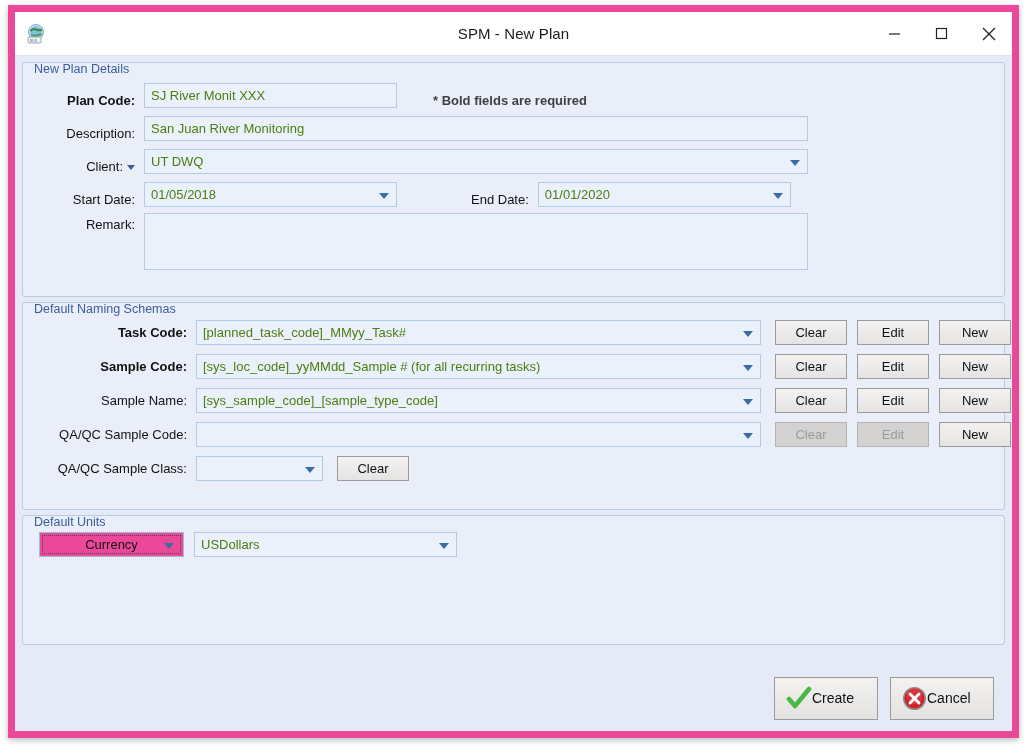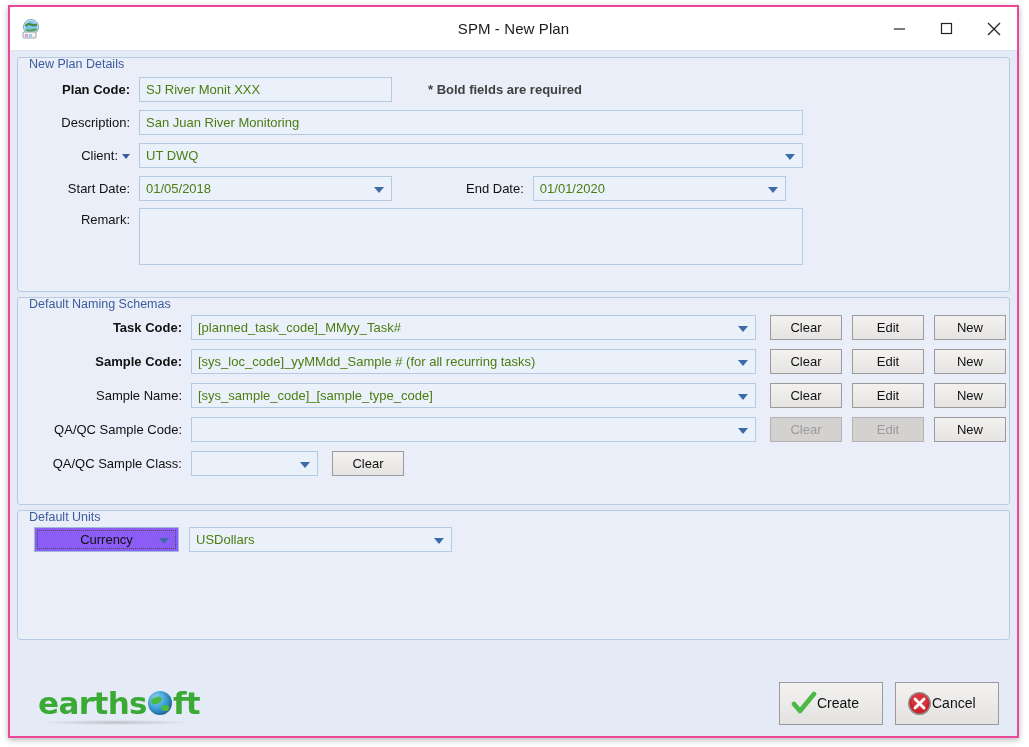--- a/index.html
+++ b/index.html
@@ -13,21 +13,21 @@
     color: #1a1a1a;
     overflow: hidden;
   }
 
   
   .window {
     position: absolute;
     left: 8px; top: 5px;
     width: 1011px; height: 733px;
     background: #e4eaf6;
-    border: 2px solid #ec4899;
+    border: 7px solid #ec4899;
     box-sizing: border-box;
     box-shadow: 0 2px 6px rgba(0,0,0,.28);
   }
   .titlebar {
     height: 44px;
     background: #ffffff;
     border-bottom: 1px solid #dfe3ea;
     display: flex;
     align-items: center;
     position: relative;
@@ -86,21 +86,21 @@
     color: #3b5c9c;
     background: transparent;
     padding: 0 3px;
     line-height: 15px;
   }
   .group-body { padding-top: 18px; }
 
   
   .row {
     display: flex;
-    align-items: center;
+    align-items: flex-end;
     height: 27px;
     margin-bottom: 6px;
   }
   .lbl {
     width: 112px;
     text-align: right;
     padding-right: 9px;
     font-size: 13px;
     color: #111;
     white-space: nowrap;
@@ -187,21 +187,21 @@
     margin-bottom: 7px;
   }
   .schema-row .lbl { width: 164px; }
   .schema-row .field { flex: 0 0 auto; width: 565px; }
   .schema-row .btns { display: flex; gap: 10px; margin-left: 14px; }
   .schema-row .btns .btn { width: 72px; }
 
   
   .units-row { display: flex; align-items: center; padding-left: 16px; }
   .currency-btn {
-    background: #8b5cf6;
+    background: #ec4899;
     border: 1px solid #9fbada;
     outline: 1px dotted #4a4a4a;
     outline-offset: -4px;
     height: 25px;
     width: 145px;
     font-size: 13px;
     display: flex;
     align-items: center;
     justify-content: center;
     position: relative;
@@ -460,26 +460,20 @@
             <span>USDollars</span>
             <span class="caret"></span>
           </div>
         </div>
       </div>
     </div>
 
   </div>
 
   <div class="footer">
-    <div class="logo">
-      <span>earths</span>
-      <span class="globe"></span>
-      <span>ft</span>
-      <span class="logo-shadow"></span>
-    </div>
     <div class="footer-actions">
       <div class="action-btn">
         <span class="check-ico">
           <svg width="26" height="24" viewBox="0 0 26 24">
             <path d="M3 13 L9 20 L23 3" fill="none" stroke="#4cb944" stroke-width="4.6" stroke-linecap="round" stroke-linejoin="round"></path>
           </svg>
         </span>
         <span>Create</span>
       </div>
       <div class="action-btn">

